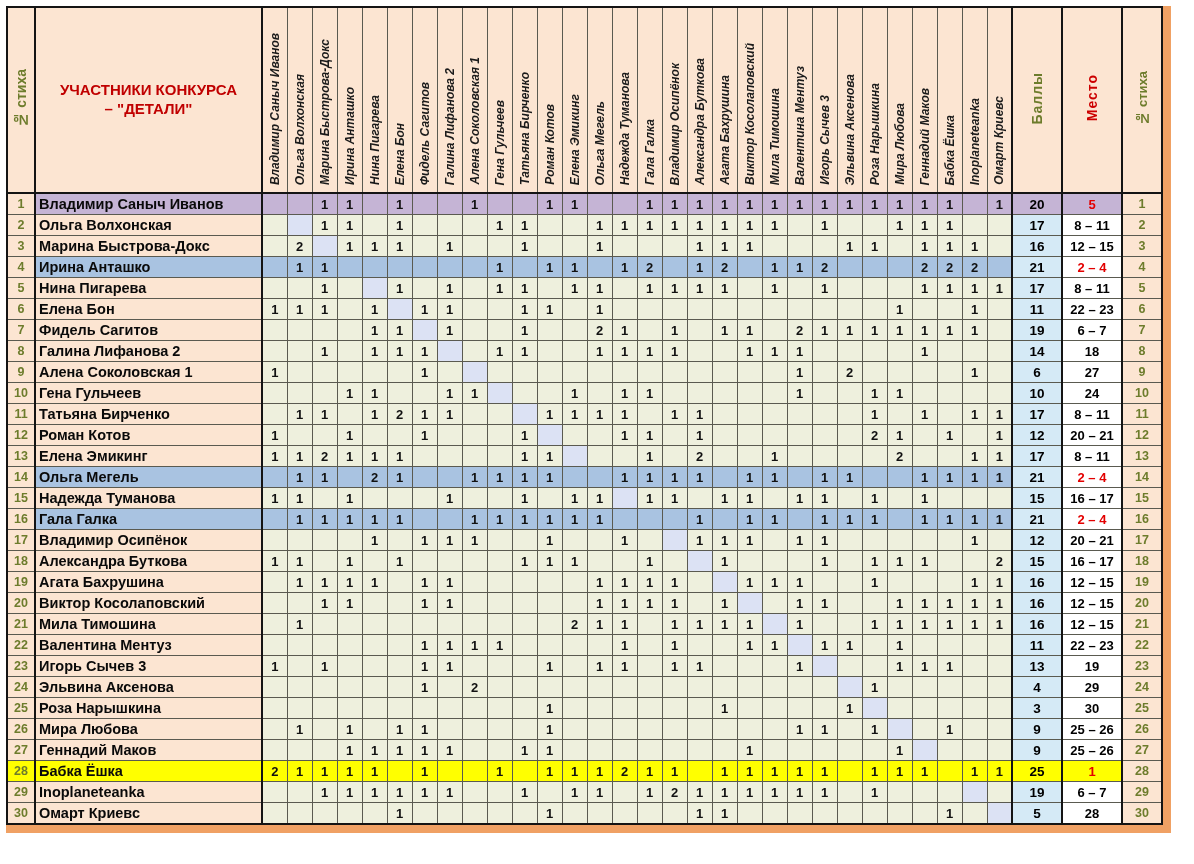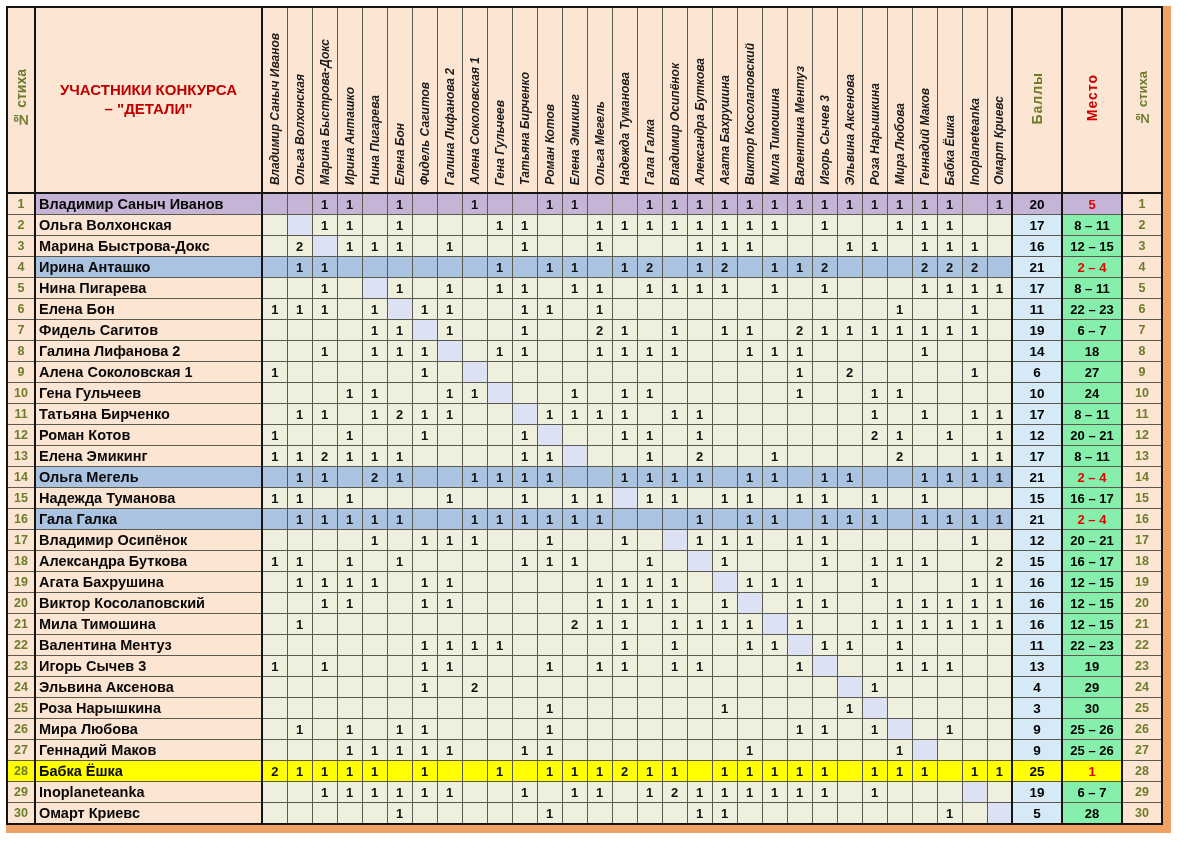--- a/index.html
+++ b/index.html
@@ -25,21 +25,21 @@
   th.h-num2{vertical-align:middle;}
   th.h-num2 .vert{color:#6d7c2c;font-weight:bold;font-size:13px;}
   
   td{height:20px;}
   td.num{background:#fce5d2;color:#6d7c2c;font-weight:bold;font-size:12.5px;text-align:center;border-right:2px solid #141414;}
   td.num2{background:#fce5d2;color:#6d7c2c;font-weight:bold;font-size:12.5px;text-align:center;border-left:2px solid #141414;}
   td.name{background:#fce5d2;font-weight:bold;font-size:14.5px;color:#0a0a0a;padding-left:3px;border-right:2px solid #141414;}
   td.v{background:#eef0dd;font-weight:bold;font-size:13px;text-align:center;color:#111;}
   td.v.diag{background:#dce2f4;}
   td.score{background:#d5eaf6;font-weight:bold;font-size:13.5px;text-align:center;border-left:2px solid #141414;}
-  td.place{background:#86efac;font-weight:bold;font-size:13px;text-align:center;border-left:2px solid #141414;border-right:2px solid #141414;}
+  td.place{background:#ffffff;font-weight:bold;font-size:13px;text-align:center;border-left:2px solid #141414;border-right:2px solid #141414;}
   td.place.red{color:#e30000;}
   
   tr.hl-purple td.name, tr.hl-purple td.v, tr.hl-purple td.score, tr.hl-purple td.place{background:#c5b4d5;}
   tr.hl-blue td.name, tr.hl-blue td.v{background:#a9c3e1;}
   tr.hl-yellow td.name, tr.hl-yellow td.v, tr.hl-yellow td.score, tr.hl-yellow td.place, tr.hl-yellow td.num{background:#ffff00;}
 </style>
 </head>
 <body>
 
 

